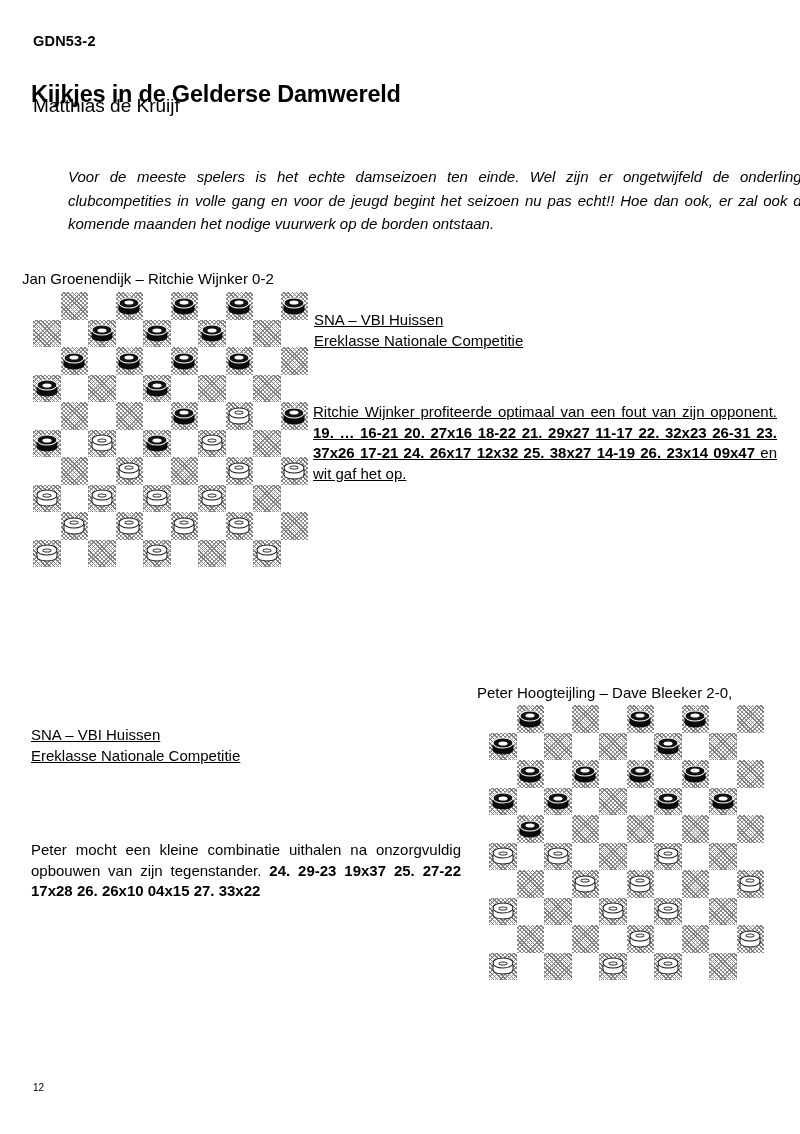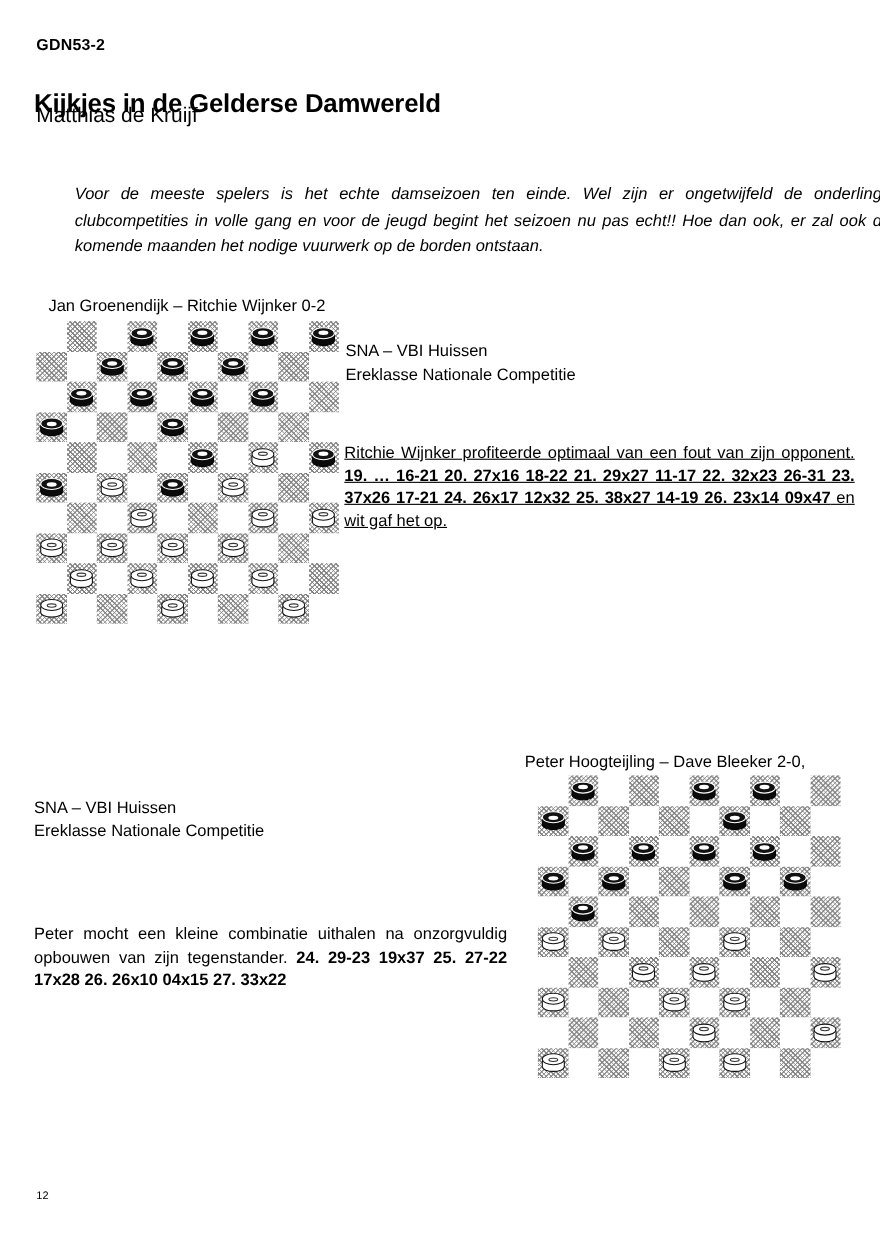--- a/index.html
+++ b/index.html
@@ -62,20 +62,21 @@
   
   .game-header {
     position: absolute;
     font-size: 15px;
     white-space: nowrap;
   }
   .block-text {
     position: absolute;
     font-size: 15px;
     line-height: 20.5px;
+    text-decoration: underline;
   }
   .note-par {
     position: absolute;
     font-size: 15px;
     line-height: 20.5px;
     text-align: justify;
   }
   .mv { font-weight: bold; }
 
   
@@ -84,21 +85,21 @@
     top: 310px;
     width: 300px;
   }
   #match1-note {
     left: 313px;
     top: 387px;
     width: 464px;
     text-decoration: underline;
   }
   #match1-header {
-    left: 44px;
+    left: 22px;
     top: 270px;
   }
 
   
   #match2-header {
     left: 477px;
     top: 684px;
     text-align: center;
   }
   #match2-venue {

